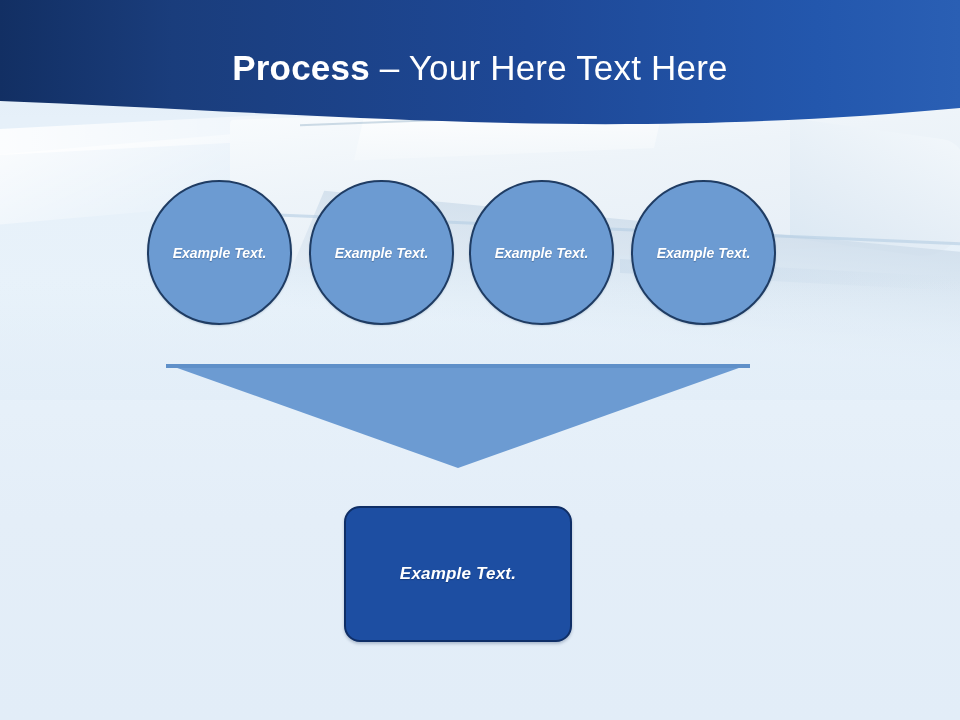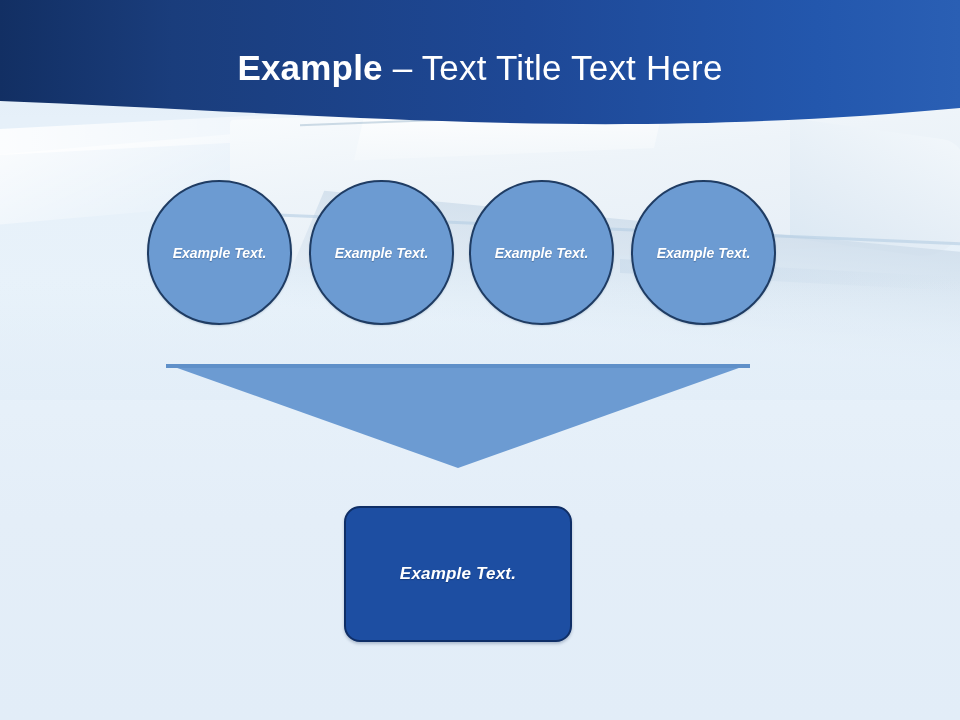--- a/index.html
+++ b/index.html
@@ -271,21 +271,21 @@
           <stop offset="0%" stop-color="#122f63"></stop>
           <stop offset="18%" stop-color="#1a3d7c"></stop>
           <stop offset="55%" stop-color="#1e4896"></stop>
           <stop offset="85%" stop-color="#2357ad"></stop>
           <stop offset="100%" stop-color="#2a5fb4"></stop>
         </linearGradient>
       </defs>
       <path d="M0,0 L960,0 L960,108 C820,121 660,128 470,122 C300,117 140,106 0,101 Z" fill="url(#bannerGrad)"></path>
     </svg>
     <div class="title">
-      <span class="t-bold">Example</span><span class="t-light"> – </span><span class="t-light">Text Title Text Here</span>
+      <span class="t-bold">Process</span><span class="t-light"> – </span><span class="t-light">Your Here Text Here</span>
     </div>
   </div>
 
   <div class="circle-row">
     <div class="circle">
       <div class="circle-label">Example Text.</div>
     </div>
     <div class="circle">
       <div class="circle-label">Example Text.</div>
     </div>

